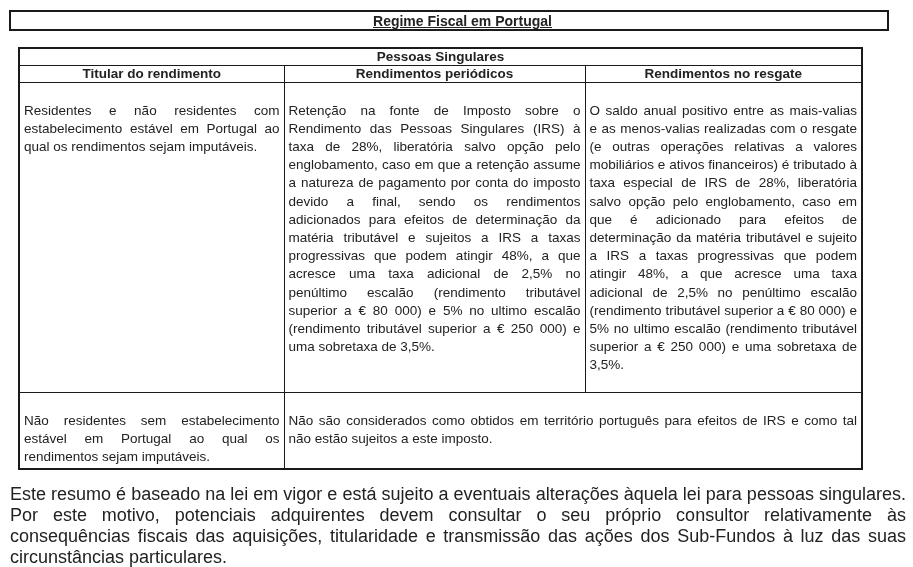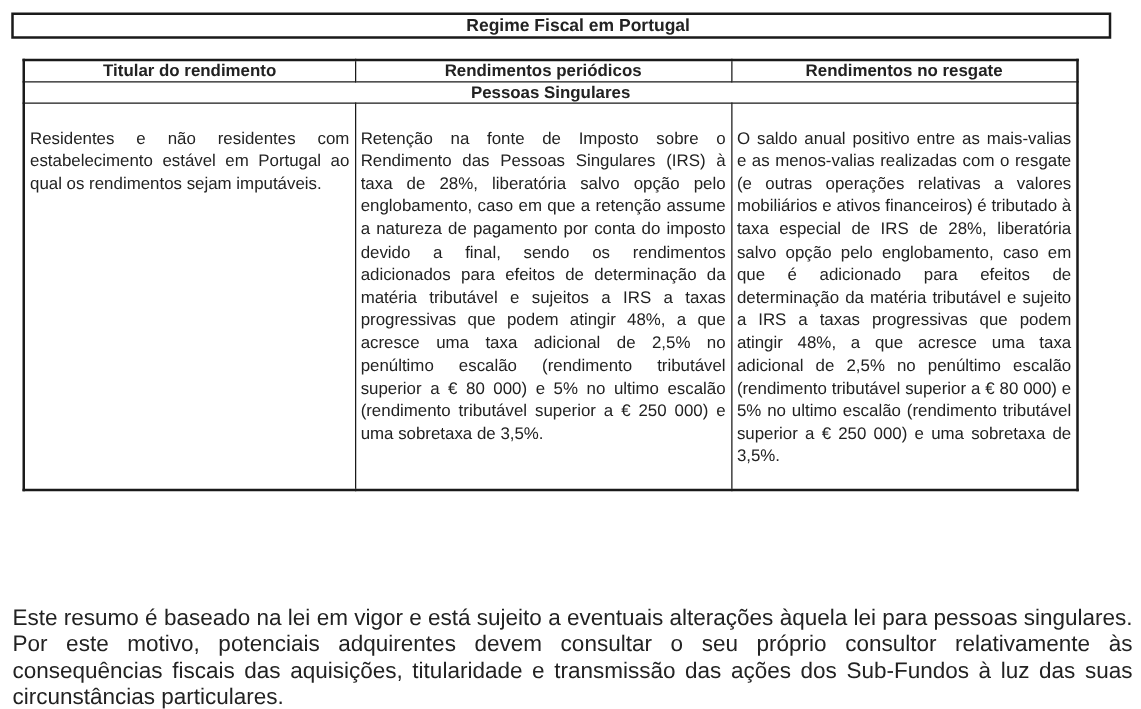--- a/index.html
+++ b/index.html
@@ -24,20 +24,21 @@
     top: 10px;
     width: 880px;
     height: 21px;
     border: 2px solid #1a1a1a;
     text-align: center;
     line-height: 17px;
   }
   .title-box .title-text {
     font-size: 14px;
     font-weight: bold;
+    text-decoration: underline;
     white-space: nowrap;
     padding-left: 27px;
   }
 
   
   table.fiscal-table {
     position: absolute;
     left: 18px;
     top: 47px;
     width: 843px;
@@ -94,30 +95,34 @@
   </div>
 
   <table class="fiscal-table">
     <colgroup>
       <col style="width:265px">
       <col style="width:301px">
       <col style="width:277px">
     </colgroup>
     <tbody>
       <tr>
+        <th class="span-header" colspan="3">Pessoas Singulares</th>
+      </tr>
+      <tr>
         <th class="col-header">Titular do rendimento</th>
         <th class="col-header">Rendimentos periódicos</th>
         <th class="col-header">Rendimentos no resgate</th>
-      </tr>
-      <tr>
-        <th class="span-header" colspan="3">Pessoas Singulares</th>
       </tr>
       <tr class="row-main">
         <td class="body-cell">Residentes e não residentes com estabelecimento estável em Portugal ao qual os rendimentos sejam imputáveis.</td>
         <td class="body-cell">Retenção na fonte de Imposto sobre o Rendimento das Pessoas Singulares (IRS) à taxa de 28%, liberatória salvo opção pelo englobamento, caso em que a retenção assume a natureza de pagamento por conta do imposto devido a final, sendo os rendimentos adicionados para efeitos de determinação da matéria tributável e sujeitos a IRS a taxas progressivas que podem atingir 48%, a que acresce uma taxa adicional de 2,5% no penúltimo escalão (rendimento tributável superior a €&nbsp;80&nbsp;000) e 5% no ultimo escalão (rendimento tributável superior a €&nbsp;250&nbsp;000) e uma sobretaxa de 3,5%.</td>
         <td class="body-cell">O saldo anual positivo entre as mais-valias e as menos-valias realizadas com o resgate (e outras operações relativas a valores mobiliários e ativos financeiros) é tributado à taxa especial de IRS de 28%, liberatória salvo opção pelo englobamento, caso em que é adicionado para efeitos de determinação da matéria tributável e sujeito a IRS a taxas progressivas que podem atingir 48%, a que acresce uma taxa adicional de 2,5% no penúltimo escalão (rendimento tributável superior a €&nbsp;80&nbsp;000) e 5% no ultimo escalão (rendimento tributável superior a €&nbsp;250&nbsp;000) e uma sobretaxa de 3,5%.</td>
+      </tr>
+      <tr class="row-second">
+        <td class="body-cell">Não residentes sem estabelecimento estável em Portugal ao qual os rendimentos sejam imputáveis.</td>
+        <td class="body-cell" colspan="2">Não são considerados como obtidos em território português para efeitos de IRS e como tal não estão sujeitos a este imposto.</td>
       </tr>
     </tbody>
   </table>
 
   <p class="footer-note">Este resumo é baseado na lei em vigor e está sujeito a eventuais alterações àquela lei para pessoas singulares. Por este motivo, potenciais adquirentes devem consultar o seu próprio consultor relativamente às consequências fiscais das aquisições, titularidade e transmissão das ações dos Sub-Fundos à luz das suas circunstâncias particulares.</p>
 
 </div>
 
 </body></html>

